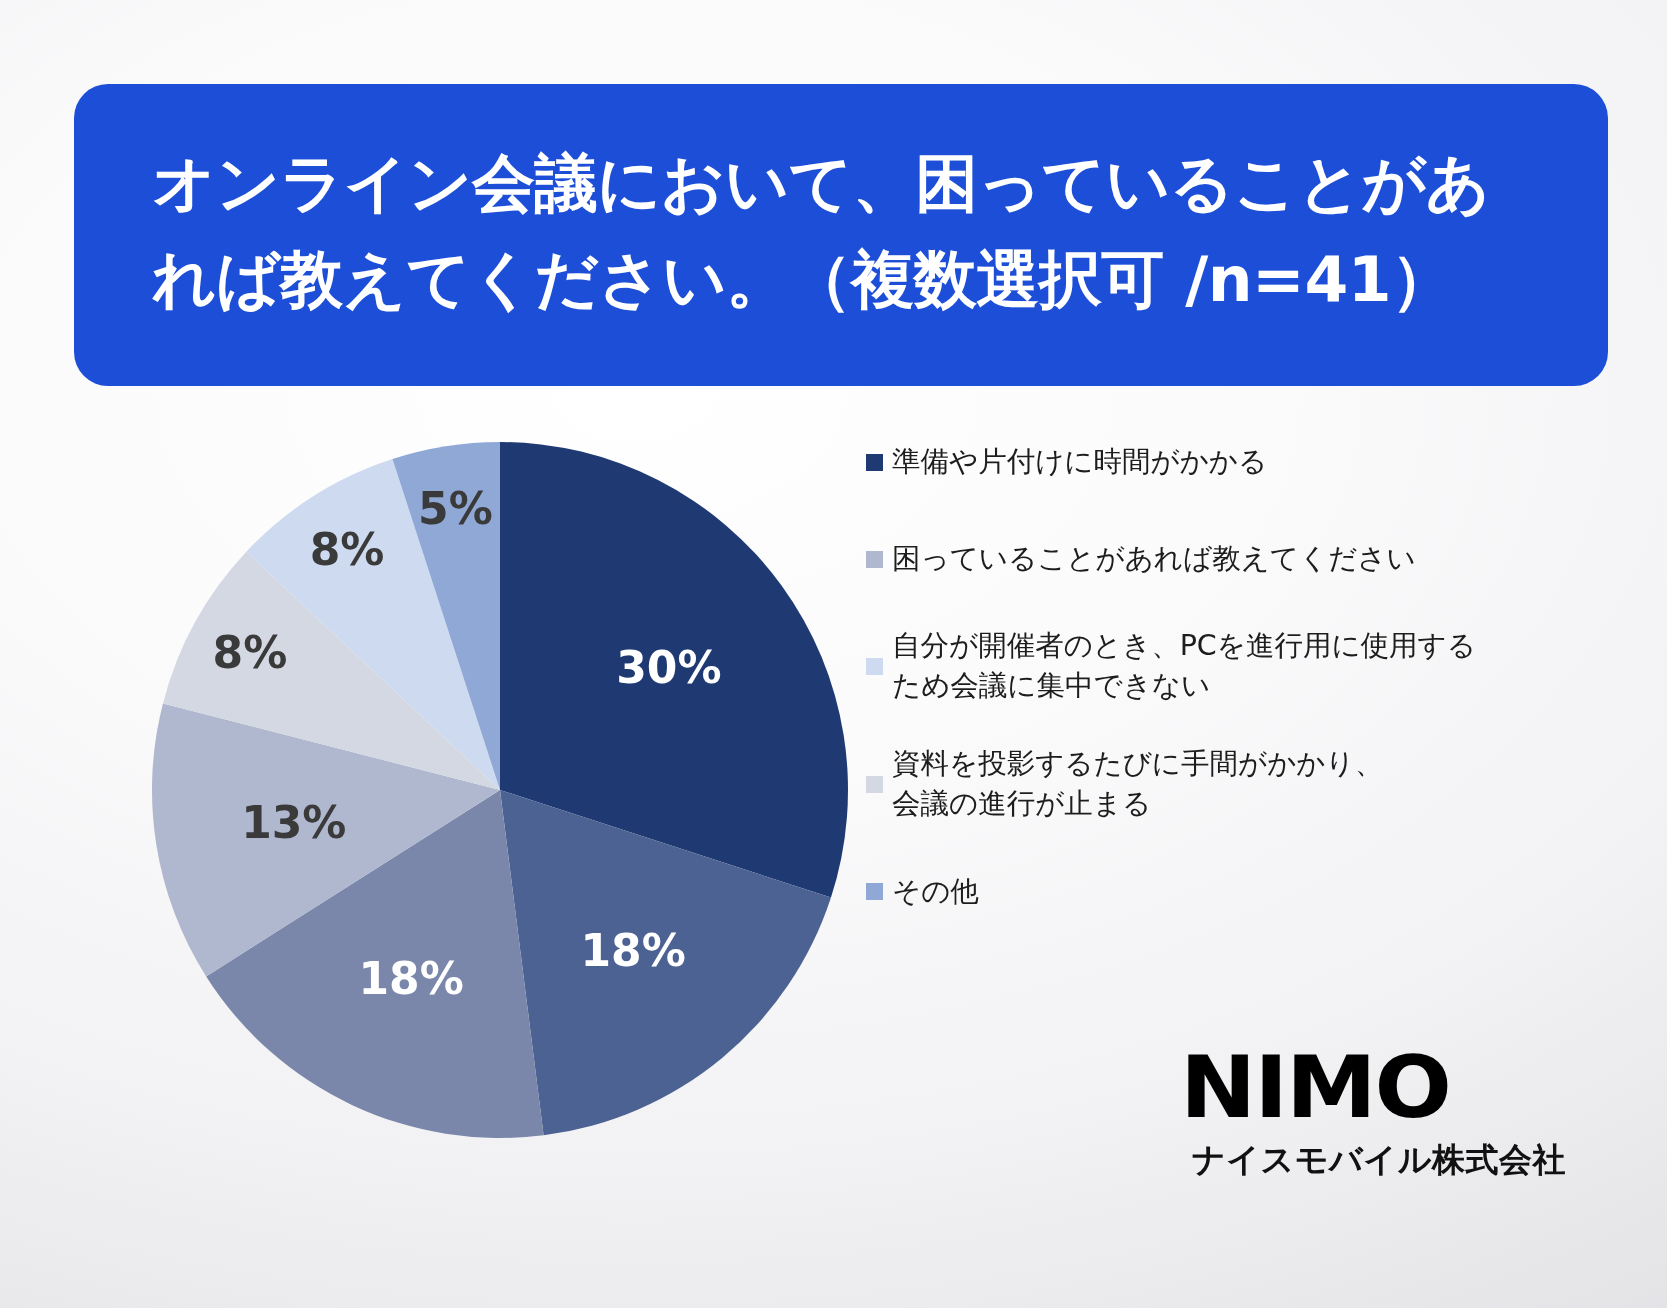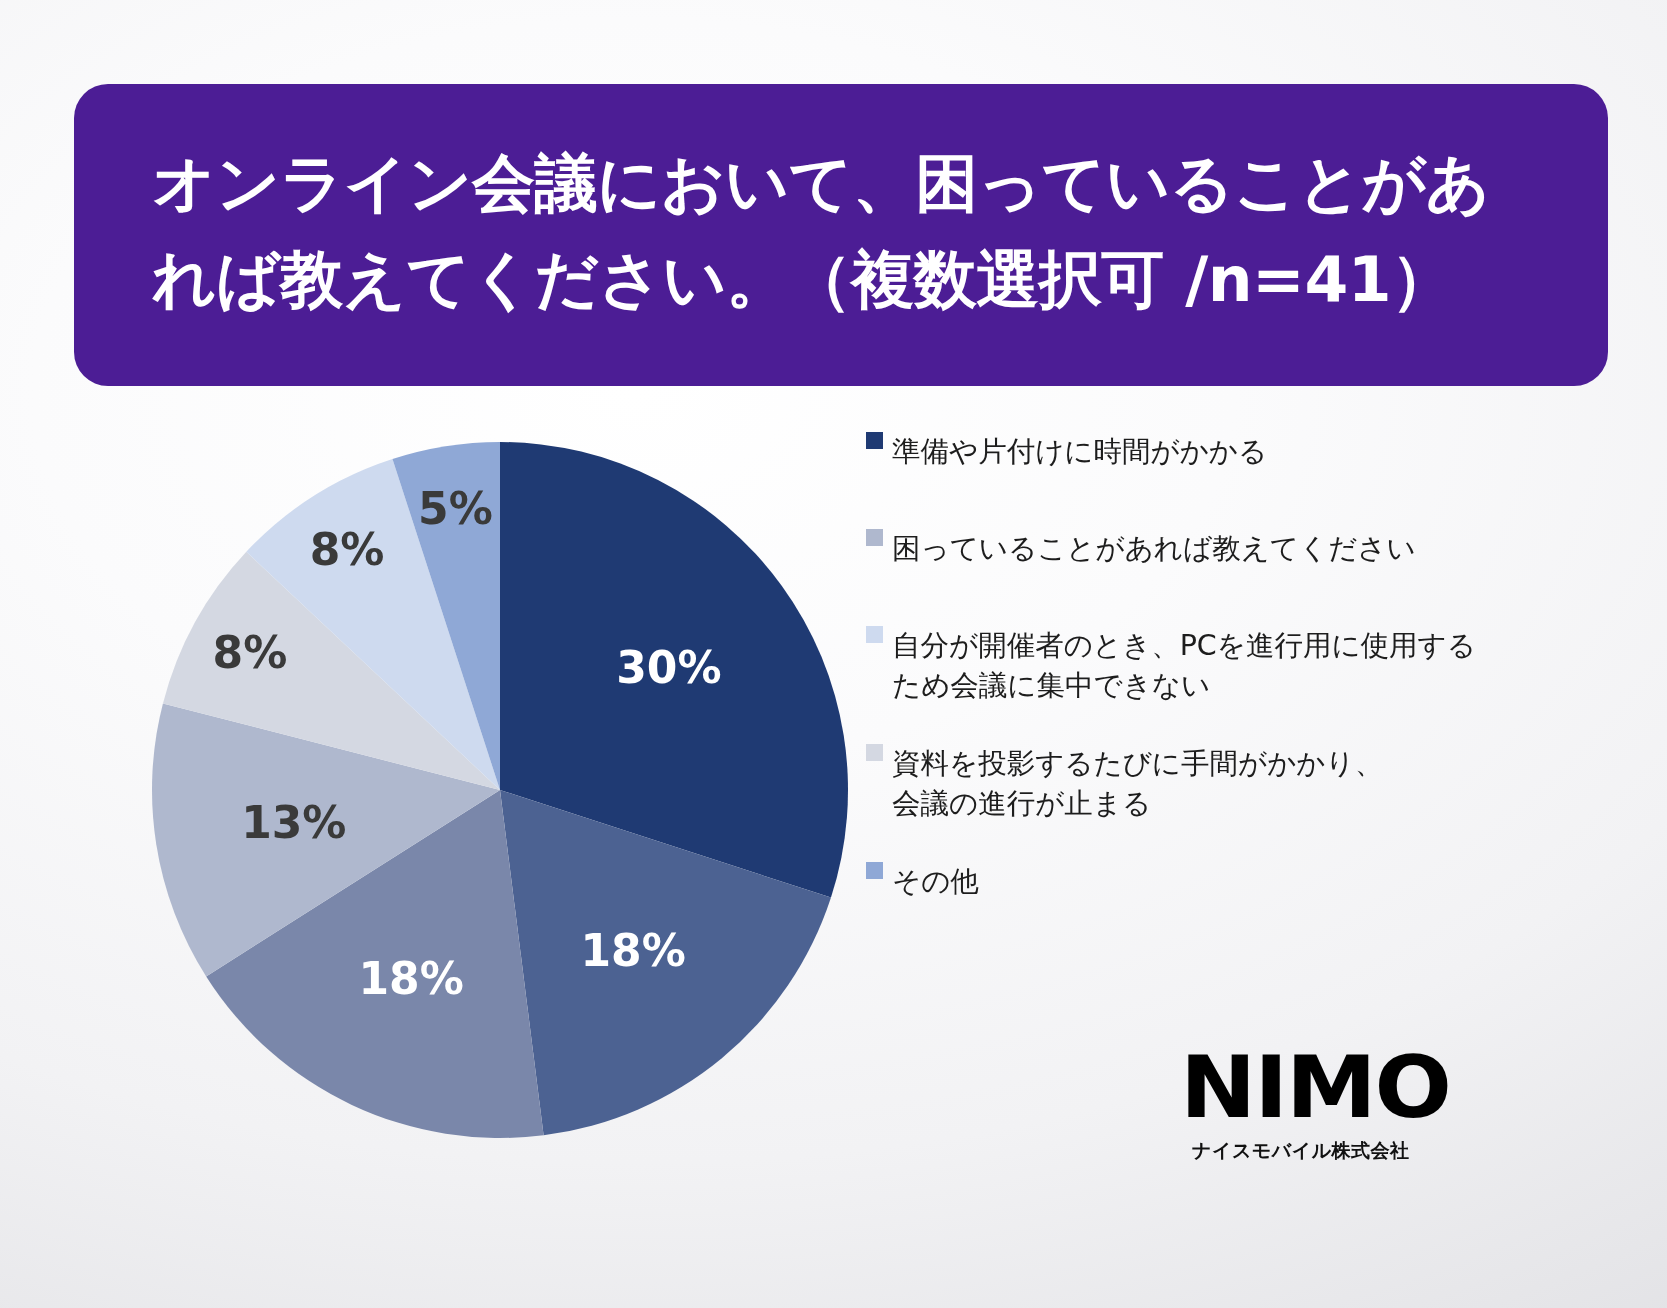--- a/index.html
+++ b/index.html
@@ -21,21 +21,21 @@
     height: 1308px;
   }
 
   
   .title-banner {
     position: absolute;
     left: 74px;
     top: 84px;
     width: 1534px;
     height: 302px;
-    background: #4c1d95;
+    background: #1d4ed8;
     border-radius: 34px;
     box-sizing: border-box;
     padding: 52px 68px 0 78px;
   }
   .title-text {
     color: #ffffff;
     font-size: 63px;
     font-weight: bold;
     line-height: 1.52;
     letter-spacing: -0.5px;
@@ -66,21 +66,21 @@
 
   
   .legend {
     position: absolute;
     left: 866px;
     top: 432px;
     width: 700px;
   }
   .legend-item {
     display: flex;
-    align-items: flex-start;
+    align-items: center;
     min-height: 60px;
     margin-bottom: 37px;
   }
   .legend-marker {
     flex: 0 0 auto;
     width: 17px;
     height: 17px;
     margin-right: 9px;
   }
   .legend-label {
@@ -104,21 +104,21 @@
     font-size: 86px;
     font-weight: bold;
     letter-spacing: -2px;
     color: #000000;
     line-height: 1;
     transform: scaleX(1.06);
   }
   .logo-tagline {
     margin-top: 8px;
     font-family: "DejaVu Sans", "Liberation Sans", sans-serif;
-    font-size: 19px;
+    font-size: 33px;
     font-weight: bold;
     color: #111111;
     letter-spacing: 0.5px;
   }
 </style>
 </head>
 <body>
 
 <div class="slide">
 

